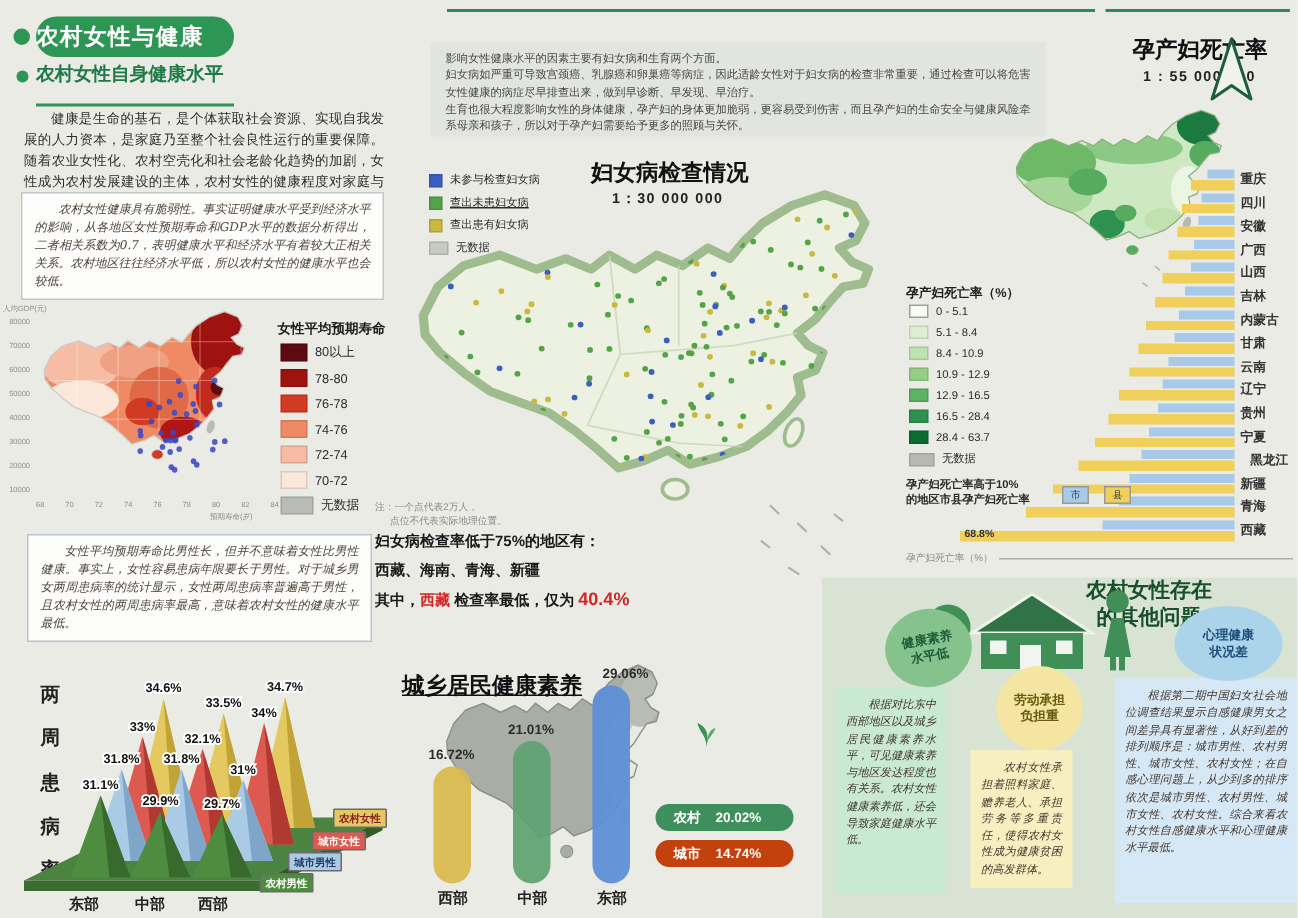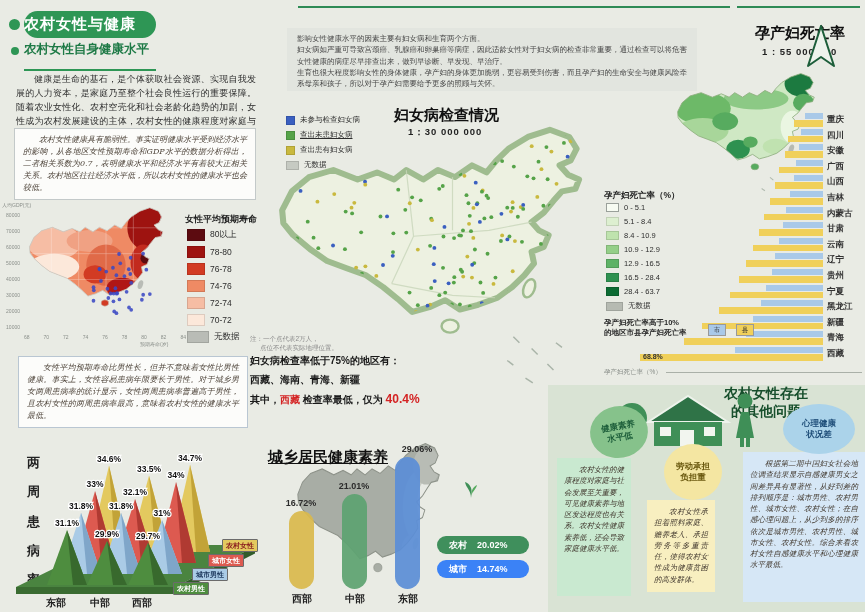--- a/index.html
+++ b/index.html
@@ -801,21 +801,21 @@
       <div class="matrow" style="top: 156px;">
         <div class="matbar" style="top: 1px; height: 6px; background: rgb(169, 201, 232); width: 51.24px; left: 131.76px;"></div>
         <div class="matbar" style="top: 8px; height: 6.5px; background: rgb(240, 208, 90); width: 84.18px; left: 98.82px; position: absolute;"></div>
         <div class="matname">贵州</div>
       </div>
       <div class="matrow" style="top: 171.6px;">
         <div class="matbar" style="top: 1px; height: 6px; background: rgb(169, 201, 232); width: 56.73px; left: 126.27px;"></div>
         <div class="matbar" style="top: 8px; height: 6.5px; background: rgb(240, 208, 90); width: 93.33px; left: 89.67px; position: absolute;"></div>
         <div class="matname">宁夏</div>
       </div>
-      <div class="matrow" style="top: 187.2px;">
+      <div class="matrow" style="top: 187.2px; text-align: center;">
         <div class="matbar" style="top: 1px; height: 6px; background: rgb(169, 201, 232); width: 62.22px; left: 120.78px;"></div>
         <div class="matbar" style="top: 8px; height: 6.5px; background: rgb(240, 208, 90); width: 104.31px; left: 78.69px; position: absolute;"></div>
         <div class="matname">黑龙江</div>
       </div>
       <div class="matrow" style="top: 202.8px;">
         <div class="matbar" style="top: 1px; height: 6px; background: rgb(169, 201, 232); width: 69.54px; left: 113.46px;"></div>
         <div class="matbar" style="top: 8px; height: 6.5px; background: rgb(240, 208, 90); width: 120.78px; left: 62.22px; position: absolute;"></div>
         <div class="matname">新疆</div>
       </div>
       <div class="matrow" style="top: 218.4px;">
@@ -871,21 +871,21 @@
     </div>
   <svg class="abs" style="left:464px;top:480px;" width="14" height="18" viewBox="0 0 14 18">
     <path d="M7,18 C7,10 2,8 1,2 C6,4 8,8 7.6,13 Z" fill="#3f8f57"></path>
     <path d="M7,18 C7,12 12,10 13,5 C9,7 7.6,10 7.4,14 Z" fill="#57ab5f"></path>
   </svg>
   <div id="lit-pills">
       <div class="sidepill" style="top: 536px; background: rgb(63, 143, 92);">
         <span>农村</span>
         <b>20.02%</b>
       </div>
-      <div class="sidepill" style="top: 560px; background: #3b82f6;">
+      <div class="sidepill" style="top: 560px; background: #c2410c;">
         <span>城市</span>
         <b>14.74%</b>
       </div>
     </div>
 
   <div class="panel"></div>
   <div class="othertitle">
     <div>农村女性存在</div>
     <div>的其他问题</div>
   </div>
@@ -903,21 +903,21 @@
       <rect x="94" y="39" width="11" height="9" fill="#f2f5ef"></rect>
     </g>
     <g>
       <circle cx="135" cy="13" r="7.5" fill="#3f8f57"></circle>
       <polygon points="126,50 144,50 139,24 131,24" fill="#3f8f57"></polygon>
       <rect x="130" y="50" width="4" height="9" fill="#3f8f57"></rect>
       <rect x="136" y="50" width="4" height="9" fill="#3f8f57"></rect>
     </g>
   </svg>
   <div id="other-boxes">
-      <div class="tbox" style="left: 557px; top: 458px; width: 74px; height: 138px; background: rgb(201, 233, 208);">农村女性的健康程度对家庭与社会发展至关重要，可见健康素养与地区发达程度也有关系。农村女性健康素养低，还会导致家庭健康水平低。</div>
+      <div class="tbox" style="left: 557px; top: 458px; width: 74px; height: 138px; background: rgb(201, 233, 208);">根据对比东中西部地区以及城乡居民健康素养水平，可见健康素养与地区发达程度也有关系。农村女性健康素养低，还会导致家庭健康水平低。</div>
       <div class="tbox" style="left: 647px; top: 500px; width: 68px; height: 92px; background: rgb(248, 239, 192);">农村女性承担着照料家庭、赡养老人、承担劳务等多重责任，使得农村女性成为健康贫困的高发群体。</div>
       <div class="tbox" style="left: 743px; top: 452px; width: 122px; height: 150px; background: rgb(214, 231, 246);">根据第二期中国妇女社会地位调查结果显示自感健康男女之间差异具有显著性，从好到差的排列顺序是：城市男性、农村男性、城市女性、农村女性；在自感心理问题上，从少到多的排序依次是城市男性、农村男性、城市女性、农村女性。综合来看农村女性自感健康水平和心理健康水平最低。</div>
     </div>
   <div id="other-badges">
       <div class="badge" style="left: 590px; top: 406px; width: 58px; height: 52px; background: rgb(134, 194, 139); color: rgb(29, 94, 58); transform: rotate(-10deg);">
         <div>健康素养</div>
         <div>水平低</div>
       </div>
       <div class="badge" style="left: 783px; top: 404px; width: 72px; height: 50px; background: rgb(171, 211, 234); color: rgb(31, 78, 121); transform: rotate(0deg);">
         <div>心理健康</div>

